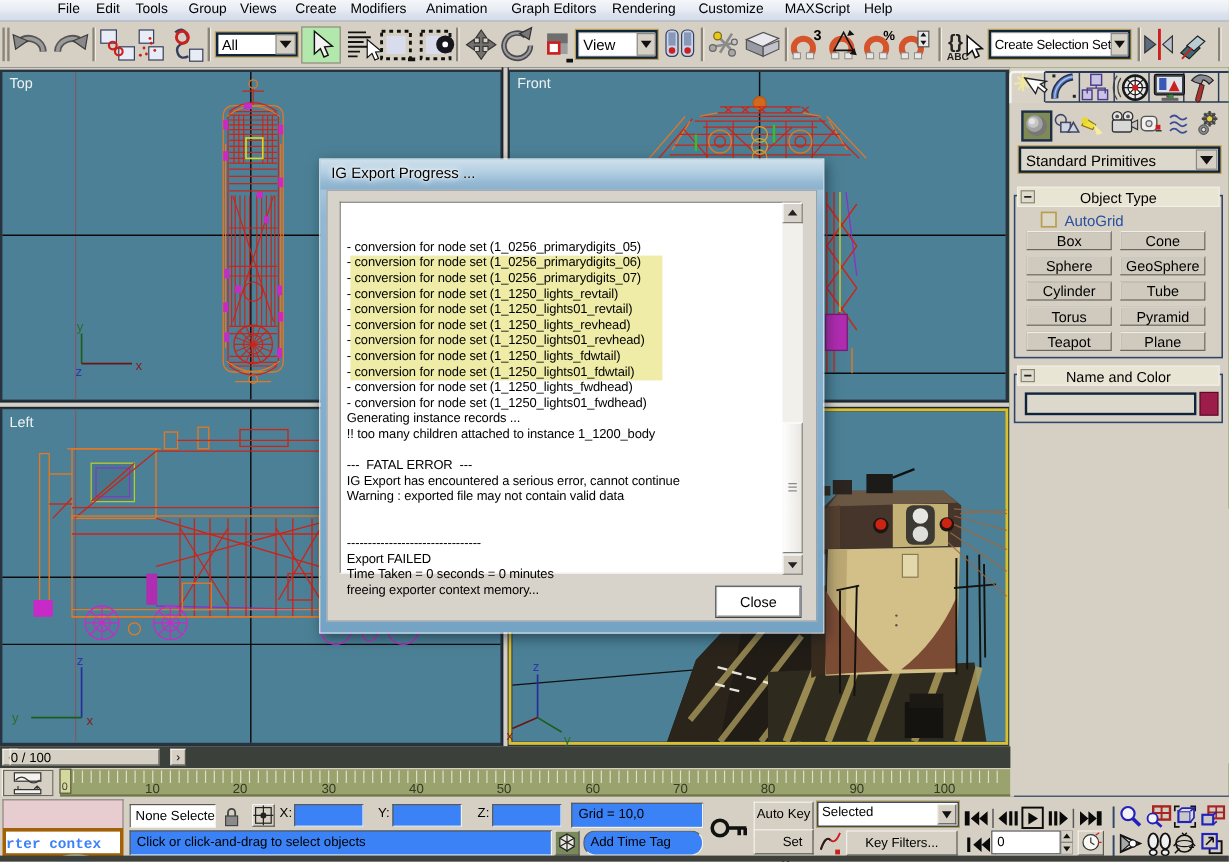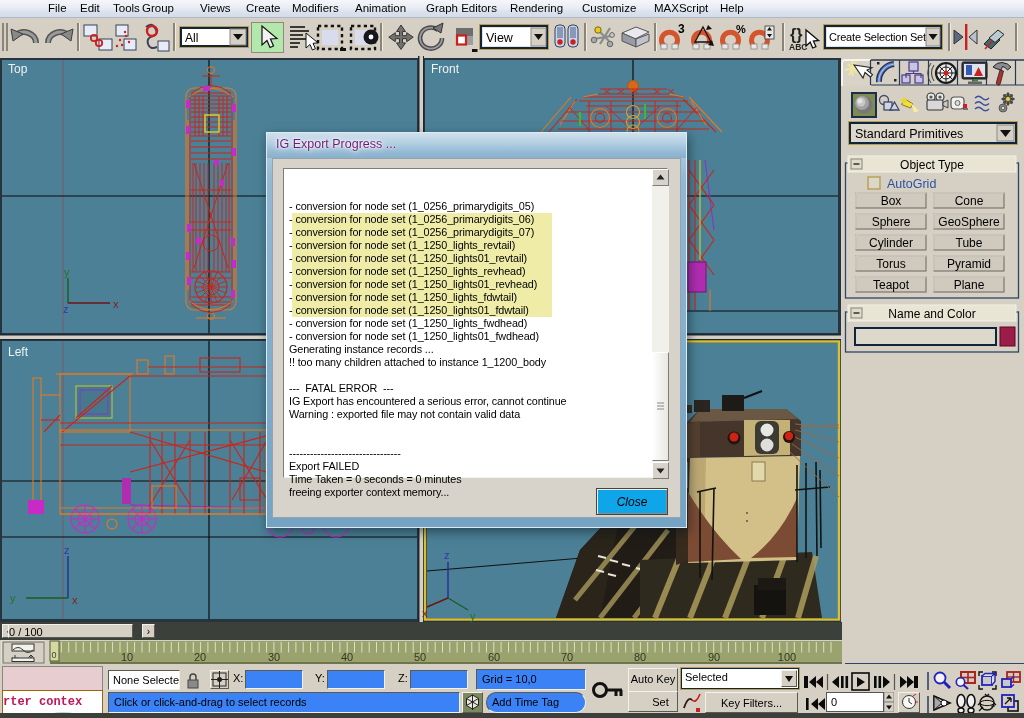--- a/index.html
+++ b/index.html
@@ -38,21 +38,21 @@
   #dlg { position:absolute; left:266px; top:132px; width:421px; height:396px; z-index:50; }
 </style>
 </head>
 <body>
 <div id="root">
 
   <div id="menubar">
     <span style="left:8px">File</span>
       <span style="left:40px">Edit</span>
     <span style="left:73px">Tools</span>
-      <span style="left:102px">Group</span>
+      <span style="left:117px">Group</span>
     <span style="left:160px">Views</span>
       <span style="left:206px">Create</span>
     <span style="left:252px">Modifiers</span>
       <span style="left:315px">Animation</span>
     <span style="left:386px">Graph Editors</span>
       <span style="left:470px">Rendering</span>
     <span style="left:542px">Customize</span>
       <span style="left:614px">MAXScript</span>
     <span style="left:680px">Help</span>
   </div>
@@ -831,21 +831,21 @@
     <rect x="12" y="644" width="22" height="7" fill="#f4f2ec" stroke="#333"></rect>
     <path d="M13 650 q5 -5 10 0 t10 0" fill="none" stroke="#333" stroke-width="1"></path>
     <path d="M15 655 l0 5 m-2.5 -2.5 l2.5 2.5 l2.5 -2.5 M31 660 l0 -5 m-2.5 2.5 l2.5 -2.5 l2.5 2.5" stroke="#333" stroke-width="1" fill="none"></path>
     <rect x="12" y="658" width="22" height="3.5" fill="#f4f2ec" stroke="#333"></rect>
   </svg>
   </div>
 
   <div id="statusbar">
 
     <div class="abs" style="left:2px; top:2px; width:101px; height:24px; background:#e7ccd0; border:1px solid #8a8680; border-bottom:none;"></div>
-    <div class="abs" style="left:2px; top:26px; width:101px; height:24px; background:#ffffff; border:1px solid #a16207; font-family:'Liberation Mono',monospace; font-size:12px; font-weight:bold; color:#be185d; line-height:23px;">rter contex</div>
+    <div class="abs" style="left:2px; top:26px; width:101px; height:24px; background:#ffffff; border:3px solid #a16207; font-family:'Liberation Mono',monospace; font-size:12px; font-weight:bold; color:#3b82f6; line-height:23px;">rter contex</div>
     <div class="abs" style="left:48px; top:48px; width:30px; height:8px; background:#b8d4e8; border-radius:50% 50% 0 0;"></div>
 
     <div class="sunken abs" style="left:108px; top:6px; width:72px; height:20px; background:#fff; font-size:11px; line-height:18px; padding-left:4px; white-space:nowrap; overflow:hidden;">None Selected</div>
     <svg class="abs" style="left:185px; top:7px;" width="16" height="19">
         <rect x="3" y="9" width="10" height="8" fill="#8a8a8a" stroke="#444"></rect>
         <path d="M5 9 v-3 a3 3 0 0 1 6 0 v3" fill="none" stroke="#444" stroke-width="1.5"></path>
       </svg>
     <div class="btn3d abs" style="left:210px; top:6px; width:19px; height:19px;"><svg width="17" height="17">
           <rect x="2" y="2" width="13" height="13" fill="none" stroke="#222"></rect>
           <line x1="8.5" y1="0" x2="8.5" y2="17" stroke="#222"></line>
@@ -853,21 +853,21 @@
           <circle cx="8.5" cy="8.5" r="2.5" fill="#222"></circle>
         </svg></div>
     <div class="abs" style="left:233px; top:8px; font-size:11px;">X:</div>
     <div class="sunken abs" style="left:245px; top:6px; width:58px; height:19px;"></div>
     <div class="abs" style="left:315px; top:8px; font-size:11px;">Y:</div>
     <div class="sunken abs" style="left:327px; top:6px; width:58px; height:19px;"></div>
     <div class="abs" style="left:398px; top:8px; font-size:11px;">Z:</div>
     <div class="sunken abs" style="left:410px; top:6px; width:58px; height:19px;"></div>
     <div class="sunken abs" style="left:476px; top:5px; width:110px; height:21px; font-size:11px; line-height:19px; padding-left:5px;">Grid = 10,0</div>
 
-    <div class="sunken abs" style="left:108px; top:28px; width:352px; height:21px; font-size:11px; line-height:19px; padding-left:5px;">Click or click-and-drag to select records</div>
+    <div class="sunken abs" style="left:108px; top:28px; width:352px; height:21px; font-size:11px; line-height:19px; padding-left:5px;">Click or click-and-drag to select objects</div>
     <div class="btn3d abs" style="left:462px; top:28px; width:21px; height:21px; background:#7a8a5c;"><svg width="19" height="19">
           <path d="M9.5 2 l6 3.5 v7 l-6 3.5 l-6 -3.5 v-7 z" fill="#e8e8e0" stroke="#222"></path>
           <path d="M9.5 2 v15 M3.5 5.5 l12 7 M15.5 5.5 l-12 7" stroke="#222" fill="none"></path>
         </svg></div>
     <div class="sunken abs" style="left:486px; top:28px; width:100px; height:21px; font-size:11px; line-height:19px; padding-left:5px;border-radius:10px;">Add Time Tag</div>
 
     <div class="abs" style="left:590px; top:2px; width:36px; height:48px;">
       <svg width="36" height="48">
           <g transform="translate(18,24) rotate(0)">
             <circle cx="-8" cy="0" r="6.5" fill="none" stroke="#111" stroke-width="3"></circle>
@@ -985,21 +985,21 @@
     <div class="abs" style="left:845px; top:-1px; width:179px; height:1px; background:#2e4468;"></div>
     <div class="abs" style="left:0px; top:49px; width:1024px; height:5px; background:#3c3f3a;"></div>
   </div>
 
   <div id="dlg">
     <div class="abs" style="left:0; top:0; width:421px; height:396px;
          background:linear-gradient(180deg,#c5d9e9 0%,#a8c7dd 6%,#92b8d3 12%,#82aecd 55%,#74a3c4 100%);
          border:1px solid #dfeaf2; box-shadow:2px 4px 10px rgba(10,20,30,0.5);"></div>
     <div class="abs" style="left:1px; top:1px; width:419px; height:25px;
          background:linear-gradient(180deg,#cfe0ec 0%,#b4cfe2 40%,#96bad4 75%,#88b0cd 100%);"></div>
-    <div class="abs" style="left:10px; top:5px; font-size:12.5px; color:#701a75; text-shadow:0 0 5px #ffffff,0 0 2px #ffffff,0 0 8px #ffffff;">IG Export Progress ...</div>
+    <div class="abs" style="left:10px; top:5px; font-size:12.5px; color:#000000; text-shadow:0 0 5px #ffffff,0 0 2px #ffffff,0 0 8px #ffffff;">IG Export Progress ...</div>
 
     <div class="abs" style="left:6px; top:26px; width:409px; height:360px; background:#d7d3ca; border:1px solid #96a2ac;"></div>
 
     <div class="abs" style="left:17px; top:36px; width:385px; height:310px; background:#ffffff;
          border-top:1.5px solid #7e7e78; border-left:1.5px solid #7e7e78; border-bottom:1.5px solid #f2f2ee; border-right:1.5px solid #f2f2ee;">
       <div class="abs" style="left:8px; top:44px; width:260px; height:104px; background:#eeeca6;"></div>
       <div class="abs" style="left:5px; top:3.5px; font-size:10.8px; line-height:13px; letter-spacing:-0.1px; color:#000; white-space:pre;margin-top:27px;">- conversion for node set (1_0256_primarydigits_05)
 - conversion for node set (1_0256_primarydigits_06)
 - conversion for node set (1_0256_primarydigits_07)
 - conversion for node set (1_1250_lights_revtail)
@@ -1035,16 +1035,16 @@
                 <line x1="4" y1="56" x2="11" y2="56"></line>
               </g>
             </svg>
         </div>
         <div class="abs" style="left:0; top:293px; width:17px; height:17px; background:#d7d3ca; border:1px solid #fff; border-bottom-color:#7e7e78; border-right-color:#7e7e78;"><svg width="15" height="15">
               <path d="M7.5 10.5 l4 -5 l-8 0 z" fill="#222"></path>
             </svg></div>
       </div>
     </div>
 
-    <div class="abs" style="left:330px; top:356px; width:72px; height:27px; background:#0ea5e9; border:1px solid #3f454e;
-         box-shadow:inset 1px 1px 0 #f1eee8, inset -1px -1px 0 #8d8a80; font-size:12px; text-align:center; line-height:26px;font-style:italic;">Close</div>
+    <div class="abs" style="left:330px; top:356px; width:72px; height:27px; background:#ffffff; border:1px solid #3f454e;
+         box-shadow:inset 1px 1px 0 #f1eee8, inset -1px -1px 0 #8d8a80; font-size:12px; text-align:center; line-height:26px;">Close</div>
   </div>
 </div>
 
 </body></html>

